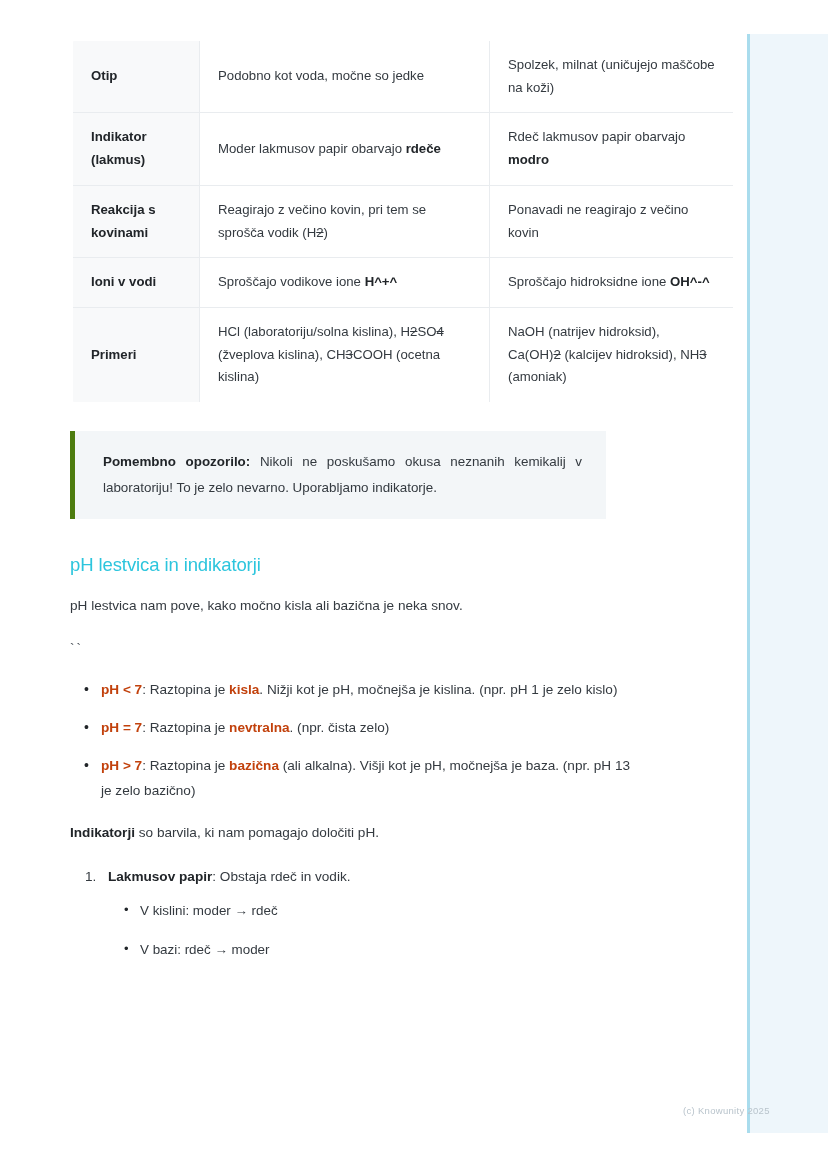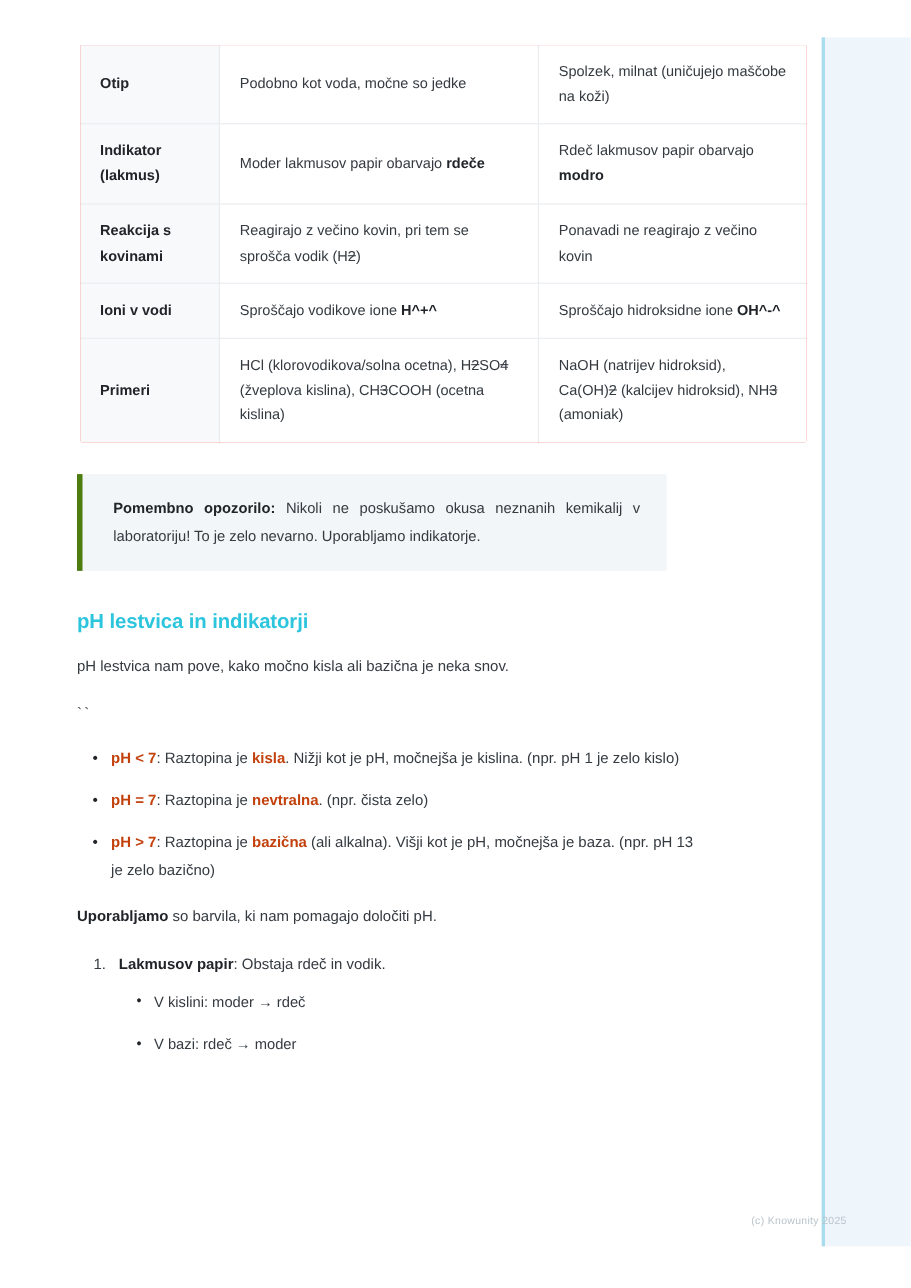--- a/index.html
+++ b/index.html
@@ -80,21 +80,21 @@
     line-height: 1.95;
     color: #343a40;
     text-align: justify;
   }
   #callout b { color: #212529; font-weight: bold; }
 
   
   #ph-heading {
     margin: 35px 0 0 0;
     font-size: 18.5px;
-    font-weight: bold;
+    font-weight: normal;
     color: #2cc5dd;
     letter-spacing: -0.1px;
   }
 
   
   .para {
     margin: 18px 0 0 0;
     font-size: 13.6px;
     line-height: 1.75;
     color: #343a40;
@@ -210,21 +210,21 @@
         <td class="colA"><span>Reagirajo z večino kovin, pri tem se sprošča vodik (H</span><span class="sub">2</span><span>)</span></td>
         <td class="colB">Ponavadi ne reagirajo z večino kovin</td>
       </tr>
       <tr>
         <td class="rowhead">Ioni v vodi</td>
         <td class="colA"><span>Sproščajo vodikove ione </span><b>H^+^</b></td>
         <td class="colB"><span>Sproščajo hidroksidne ione </span><b>OH^-^</b></td>
       </tr>
       <tr>
         <td class="rowhead">Primeri</td>
-        <td class="colA"><span>HCl (klorovodikova/solna ocetna), H</span><span class="sub">2</span><span>SO</span><span class="sub">4</span><span> (žveplova kislina), CH</span><span class="sub">3</span><span>COOH (ocetna kislina)</span></td>
+        <td class="colA"><span>HCl (laboratoriju/solna kislina), H</span><span class="sub">2</span><span>SO</span><span class="sub">4</span><span> (žveplova kislina), CH</span><span class="sub">3</span><span>COOH (ocetna kislina)</span></td>
         <td class="colB"><span>NaOH (natrijev hidroksid), Ca(OH)</span><span class="sub">2</span><span> (kalcijev hidroksid), NH</span><span class="sub">3</span><span> (amoniak)</span></td>
       </tr>
     </tbody>
   </table>
 
   <div id="callout">
     <b>Pomembno opozorilo:</b><span> Nikoli ne poskušamo okusa neznanih kemikalij v laboratoriju! To je zelo nevarno. Uporabljamo indikatorje.</span>
   </div>
 
   <h2 id="ph-heading">pH lestvica in indikatorji</h2>
@@ -232,21 +232,21 @@
   <p class="para">pH lestvica nam pove, kako močno kisla ali bazična je neka snov.</p>
 
   <p id="stray-ticks">``</p>
 
   <ul class="ph-list">
     <li><b>pH &lt; 7</b><span>: Raztopina je </span><b>kisla</b><span>. Nižji kot je pH, močnejša je kislina. (npr. pH 1 je zelo kislo)</span></li>
     <li><b>pH = 7</b><span>: Raztopina je </span><b>nevtralna</b><span>. (npr. čista zelo)</span></li>
     <li><b>pH &gt; 7</b><span>: Raztopina je </span><b>bazična</b><span> (ali alkalna). Višji kot je pH, močnejša je baza. (npr. pH 13 je zelo bazično)</span></li>
   </ul>
 
-  <p class="para"><b>Uporabljamo</b><span> so barvila, ki nam pomagajo določiti pH.</span></p>
+  <p class="para"><b>Indikatorji</b><span> so barvila, ki nam pomagajo določiti pH.</span></p>
 
   <ol class="ind-list">
     <li><b>Lakmusov papir</b><span>: Obstaja rdeč in vodik.</span>
       <ul class="sub-list">
         <li>V kislini: moder → rdeč</li>
         <li>V bazi: rdeč → moder</li>
       </ul>
     </li>
   </ol>
 

